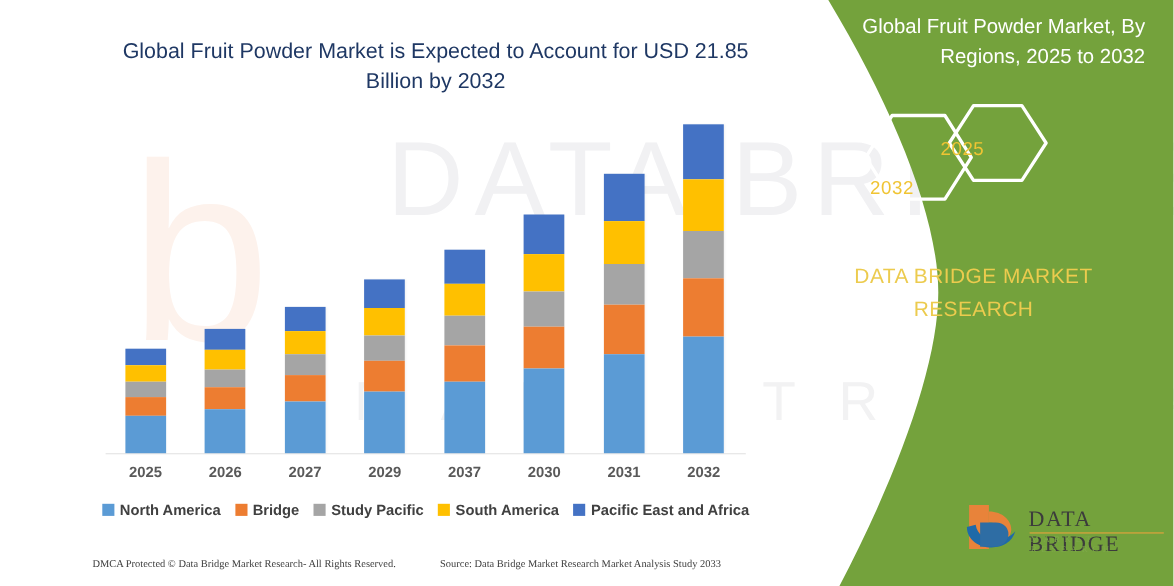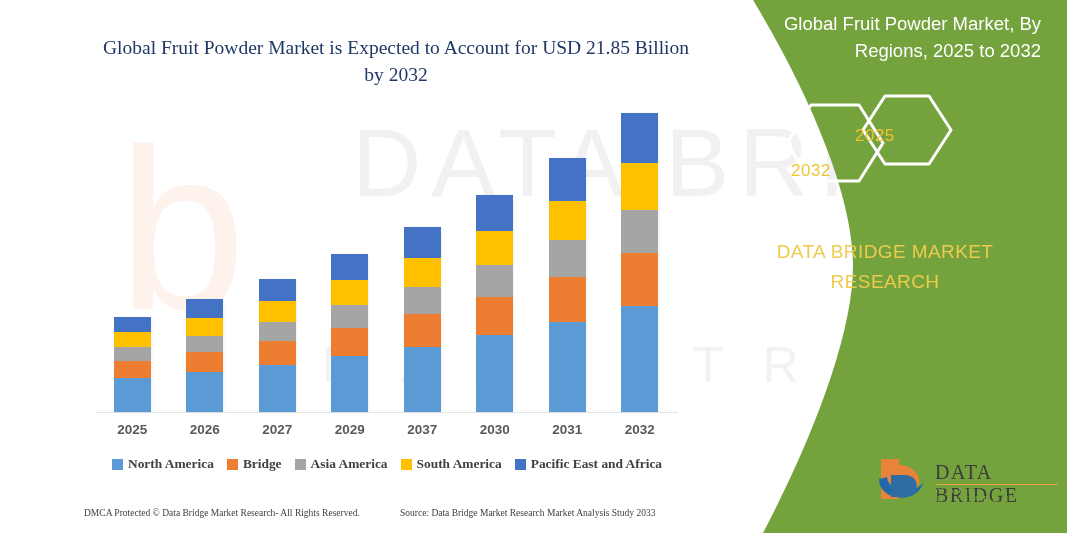--- a/index.html
+++ b/index.html
@@ -39,21 +39,21 @@
     width: 760px; height: 533px; z-index: 1;
   }
 
   .chart-title {
     position: absolute;
     left: 96px; top: 34px; width: 600px;
     text-align: center;
     font-size: 19.5px;
     line-height: 27px;
     color: #1f3864;
-    font-family: Liberation Serif, serif;
+    font-family: Liberation Sans, sans-serif;
   }
   .axis-line {
     position: absolute; left: 96px; top: 412px;
     width: 582px; height: 1px; background: #e3e3e3;
   }
 
   .bars {
     position: absolute;
     left: 96px; top: 120px; width: 580px; height: 292px;
     display: flex; align-items: flex-end;
@@ -81,21 +81,20 @@
   .x-labels div {
     width: 72px; text-align: center;
     font-size: 13.5px; font-weight: bold; color: #595959;
   }
 
   
   .legend {
     position: absolute; left: 96px; top: 456px; width: 582px;
     display: flex; justify-content: center; align-items: center;
     gap: 13px;
-    font-family: Liberation Serif, serif;
   }
   .legend-item { display: flex; align-items: center; gap: 5px; }
   .legend-swatch { width: 11px; height: 11px; display: inline-block; }
   .legend-label { font-size: 13.4px; font-weight: bold; color: #404040; white-space: nowrap; }
 
   
   .footer-left {
     position: absolute; left: 84px; top: 508px;
     font-family: Liberation Serif, serif;
     font-size: 9.5px; color: #404040; white-space: nowrap;
@@ -273,21 +272,21 @@
         <div class="legend-item">
           <span class="legend-swatch" style="background: rgb(91, 155, 213);"></span>
           <span class="legend-label">North America</span>
         </div>
         <div class="legend-item">
           <span class="legend-swatch" style="background: rgb(237, 125, 49);"></span>
           <span class="legend-label">Bridge</span>
         </div>
         <div class="legend-item">
           <span class="legend-swatch" style="background: rgb(165, 165, 165);"></span>
-          <span class="legend-label">Asia America</span>
+          <span class="legend-label">Study Pacific</span>
         </div>
         <div class="legend-item">
           <span class="legend-swatch" style="background: rgb(255, 192, 0);"></span>
           <span class="legend-label">South America</span>
         </div>
         <div class="legend-item">
           <span class="legend-swatch" style="background: rgb(68, 114, 196);"></span>
           <span class="legend-label">Pacific East and Africa</span>
         </div>
       </div>

